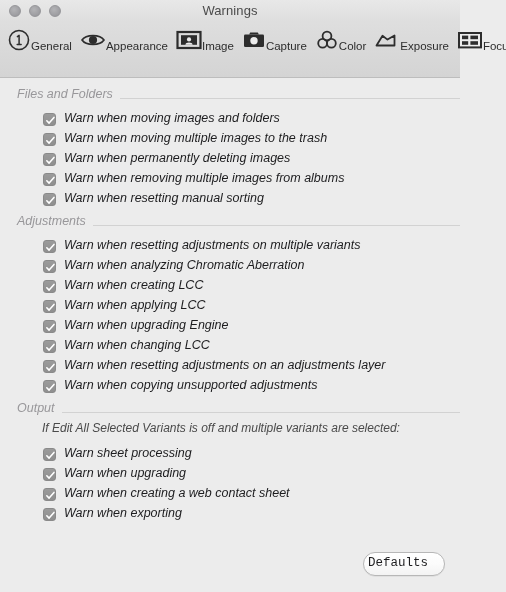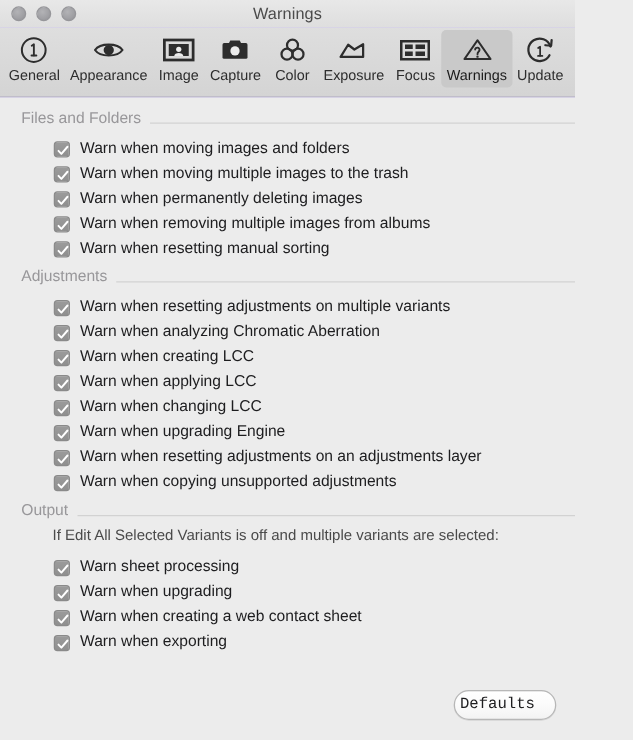--- a/index.html
+++ b/index.html
@@ -12,21 +12,21 @@
     overflow: hidden;
     font-family: "Liberation Sans", sans-serif;
     background: #ececec;
     -webkit-font-smoothing: antialiased;
   }
 
   .window {
     position: relative;
     width: 460px;
     height: 592px;
-    background: #c4b5fd;
+    background: #84cc16;
     display: flex;
     flex-direction: column;
   }
 
   
   .titlebar {
     position: relative;
     height: 22px;
     flex: 0 0 22px;
     background: linear-gradient(to bottom, #e8e8e8 0%, #dedede 100%);
@@ -66,22 +66,21 @@
     background: linear-gradient(to bottom, #dedede 0%, #d4d4d4 100%);
     border-bottom: 1px solid #bdbdbd;
     display: flex;
     align-items: flex-start;
     padding: 0 3px;
     box-sizing: border-box;
   }
   .tool {
     flex: 0 0 auto;
     display: flex;
-    flex-direction: column;
-    align-items: center;
+    align-items: flex-end;
     justify-content: flex-start;
     padding: 3px 4px 2px 4px;
     margin-top: 2px;
     border-radius: 4px;
     cursor: default;
     min-width: 34px;
   }
   .tool.selected {
     background: #c9c9c9;
   }
@@ -106,20 +105,21 @@
   .content {
     flex: 1 1 auto;
     position: relative;
     background: #ececec;
     padding: 0;
     overflow: hidden;
   }
 
   .section {
     padding: 0;
+    font-style: italic;
   }
   .section-header {
     display: flex;
     align-items: center;
     padding-left: 17px;
     padding-right: 0;
   }
   .section-header .section-title {
     font-size: 12.5px;
     color: #98979a;
@@ -413,29 +413,29 @@
               </svg>
           </span>
           <span class="check-label">Warn when applying LCC</span>
         </li>
         <li class="check-row">
           <span class="cb">
             <svg width="11" height="11" viewBox="0 0 11 11">
                 <path d="M1.8 5.7 L4.1 8.1 L9.0 2.4" fill="none" stroke="#ffffff" stroke-width="1.55" stroke-linecap="round" stroke-linejoin="round"></path>
               </svg>
           </span>
+          <span class="check-label">Warn when upgrading Engine</span>
+        </li>
+        <li class="check-row">
+          <span class="cb">
+            <svg width="11" height="11" viewBox="0 0 11 11">
+                <path d="M1.8 5.7 L4.1 8.1 L9.0 2.4" fill="none" stroke="#ffffff" stroke-width="1.55" stroke-linecap="round" stroke-linejoin="round"></path>
+              </svg>
+          </span>
           <span class="check-label">Warn when changing LCC</span>
-        </li>
-        <li class="check-row">
-          <span class="cb">
-            <svg width="11" height="11" viewBox="0 0 11 11">
-                <path d="M1.8 5.7 L4.1 8.1 L9.0 2.4" fill="none" stroke="#ffffff" stroke-width="1.55" stroke-linecap="round" stroke-linejoin="round"></path>
-              </svg>
-          </span>
-          <span class="check-label">Warn when upgrading Engine</span>
         </li>
         <li class="check-row">
           <span class="cb">
             <svg width="11" height="11" viewBox="0 0 11 11">
                 <path d="M1.8 5.7 L4.1 8.1 L9.0 2.4" fill="none" stroke="#ffffff" stroke-width="1.55" stroke-linecap="round" stroke-linejoin="round"></path>
               </svg>
           </span>
           <span class="check-label">Warn when resetting adjustments on an adjustments layer</span>
         </li>
         <li class="check-row">

